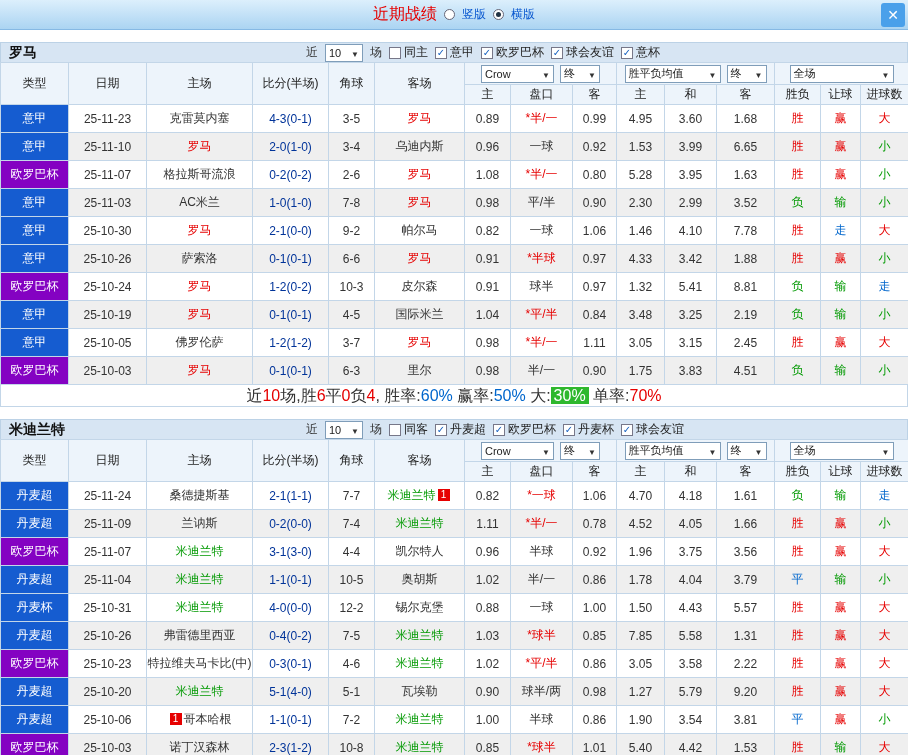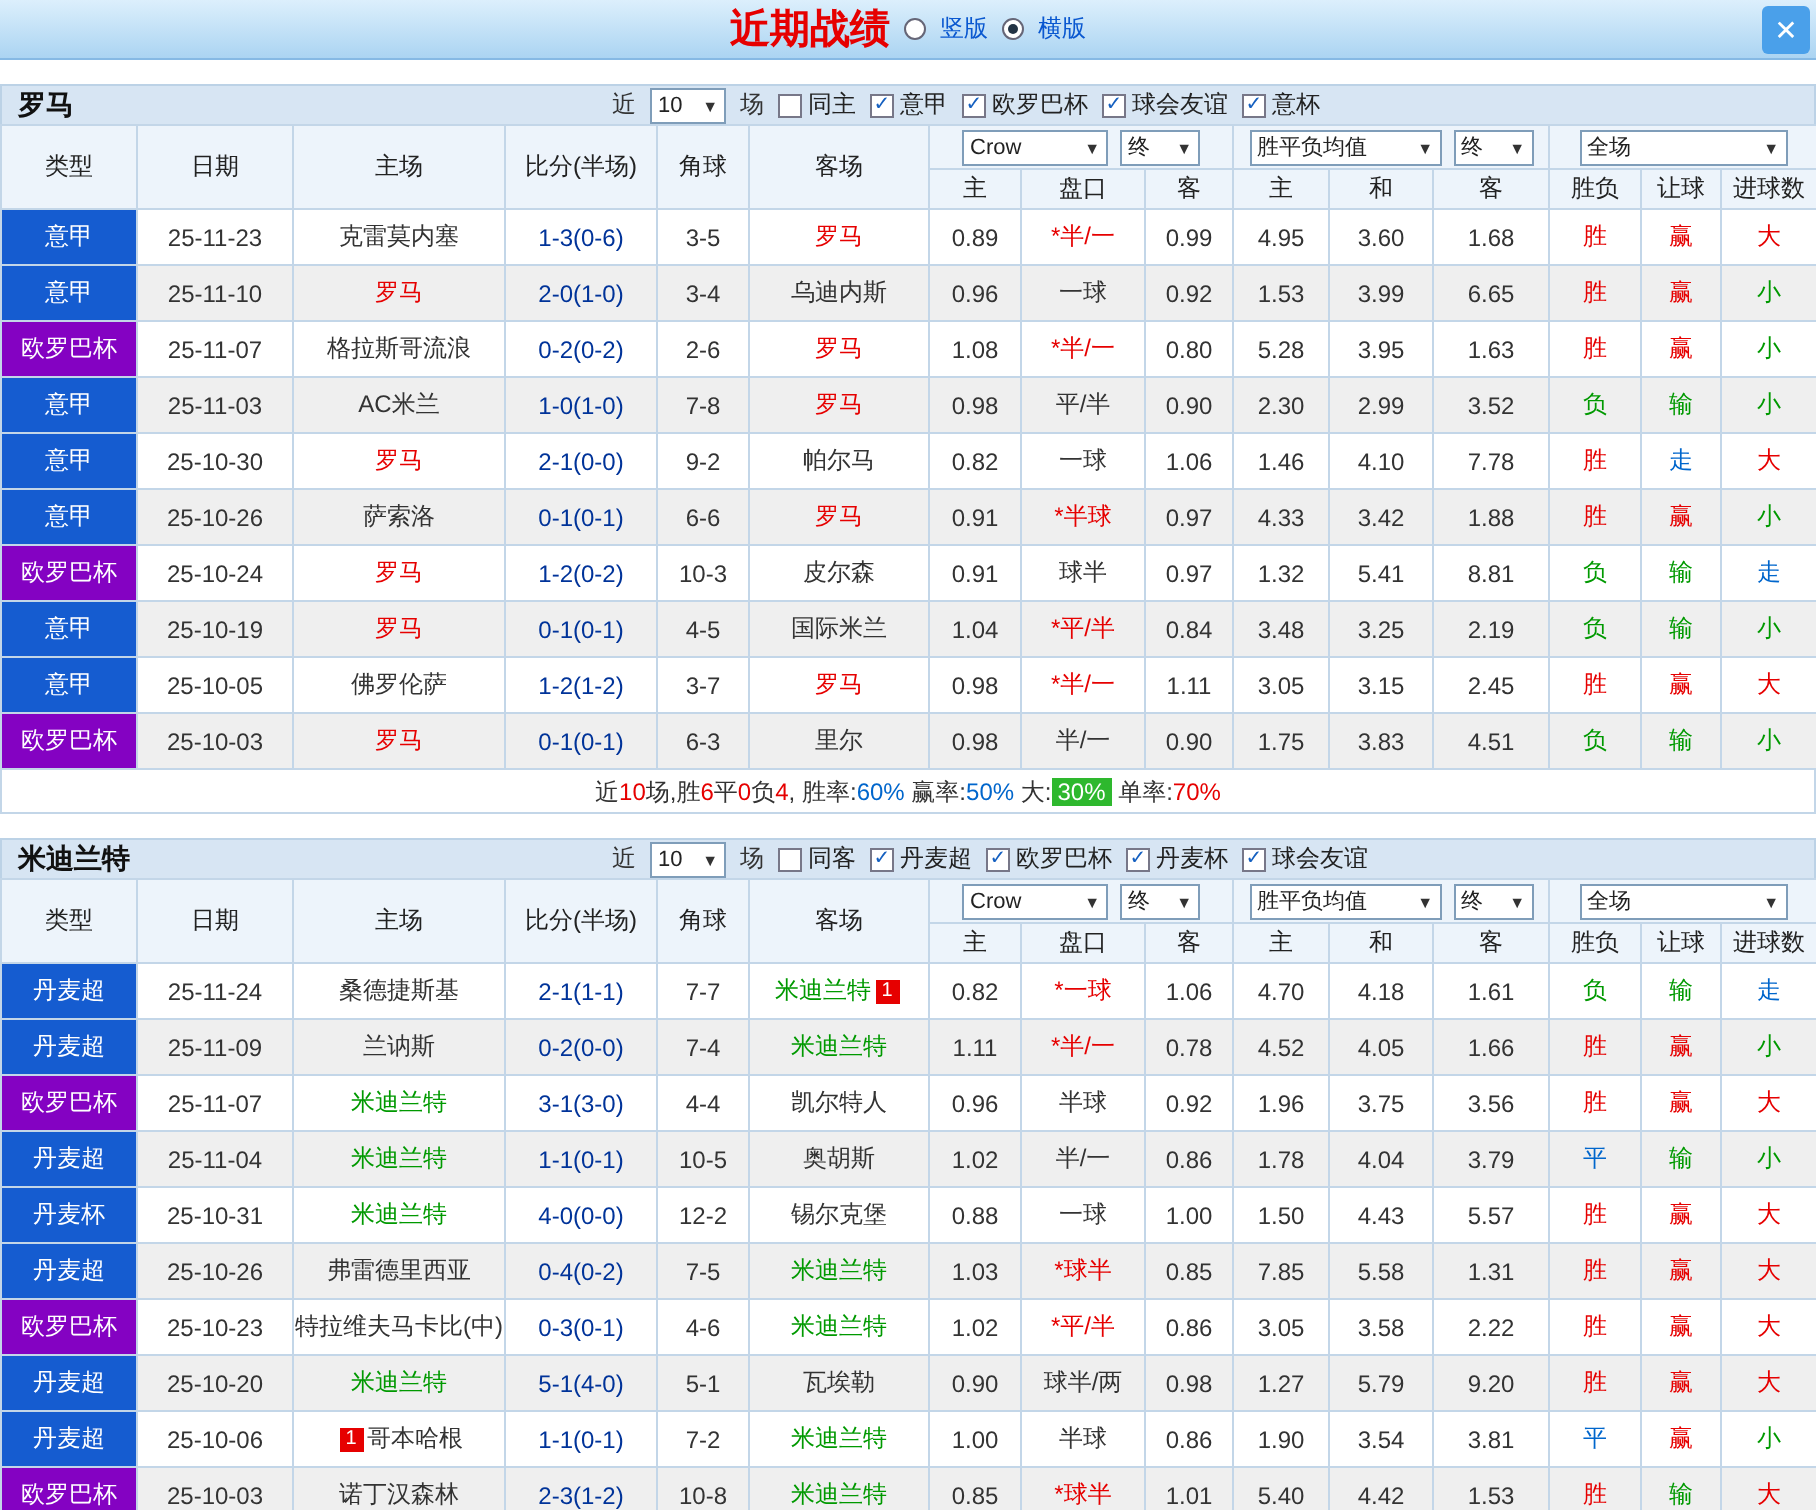--- a/index.html
+++ b/index.html
@@ -2,21 +2,21 @@
 <html><head>
 <meta charset="utf-8">
 <style>
   *{box-sizing:border-box;margin:0;padding:0}
   html,body{width:908px;height:755px;overflow:hidden}
   body{font-family:"Liberation Sans","DejaVu Sans",sans-serif;background:#fff;font-size:12px;color:#333}
 
   
   .titlebar{position:relative;height:30px;background:linear-gradient(#dceffc,#abd4f2);border-bottom:1px solid #86b9e4;
             display:flex;align-items:center;justify-content:center;gap:7px}
-  .title{color:#e60000;font-weight:bold;font-size:20px}
+  .title{color:#e60000;font-weight:normal;font-size:16px}
   .radio{width:11px;height:11px;border-radius:50%;border:1px solid #667;background:#fff;display:inline-flex;align-items:center;justify-content:center}
   .radio.on::after{content:"";width:5px;height:5px;border-radius:50%;background:#234}
   .radiolabel{color:#0a58d0;font-size:12px}
   .closebtn{position:absolute;right:3px;top:3px;width:24px;height:24px;background:#4aa0ea;color:#fff;font-weight:bold;
             font-size:14px;display:flex;align-items:center;justify-content:center;border-radius:3px;cursor:pointer}
 
   
   .section{margin-top:12px}
   .section.second{margin-top:12px}
   .filterbar{height:20px;background:#d7e5f3;border:1px solid #bcd2e6;border-bottom:none;display:flex;align-items:center}
@@ -46,21 +46,21 @@
   thead tr.r2 th{height:20px}
   tbody td{height:28px;font-size:12px}
   tbody tr:nth-child(even){background:#efefef}
   td.lg-b{background:#155cd0;color:#fff}
   td.lg-p{background:#8402c2;color:#fff}
   .score{color:#003399}
   .c-r{color:#e60000}.c-g{color:#009900}.c-u{color:#0066cc}.c-k{color:#333}
   .badge1{display:inline-block;min-width:12px;height:12px;background:#e60000;color:#fff;font-size:10px;line-height:12px;
           text-align:center;margin:0 2px;vertical-align:1px}
 
-  .summary{height:22px;line-height:22px;text-align:center;border:1px solid #c3d6e8;border-top:none;font-size:12px;color:#333}
+  .summary{height:22px;line-height:22px;text-align:center;border:1px solid #c3d6e8;border-top:none;font-size:16px;color:#333}
 </style>
 </head>
 <body>
 
 <div class="titlebar">
   <span class="title">近期战绩</span>
   <span class="radio"></span>
   <span class="radiolabel">竖版</span>
   <span class="radio on"></span>
   <span class="radiolabel">横版</span>
@@ -168,21 +168,21 @@
         <th>胜负</th>
         <th>让球</th>
         <th>进球数</th>
       </tr>
     </thead>
     <tbody>
         <tr>
           <td class="lg-b">意甲</td>
           <td>25-11-23</td>
           <td><span class="c-k">克雷莫内塞</span></td>
-          <td class="score">1-3(0-6)</td>
+          <td class="score">4-3(0-1)</td>
           <td>3-5</td>
           <td><span class="c-r">罗马</span></td>
           <td>0.89</td>
           <td class="c-r">*半/一</td>
           <td>0.99</td>
           <td>4.95</td>
           <td>3.60</td>
           <td>1.68</td>
           <td class="c-r">胜</td>
           <td class="c-r">赢</td>

